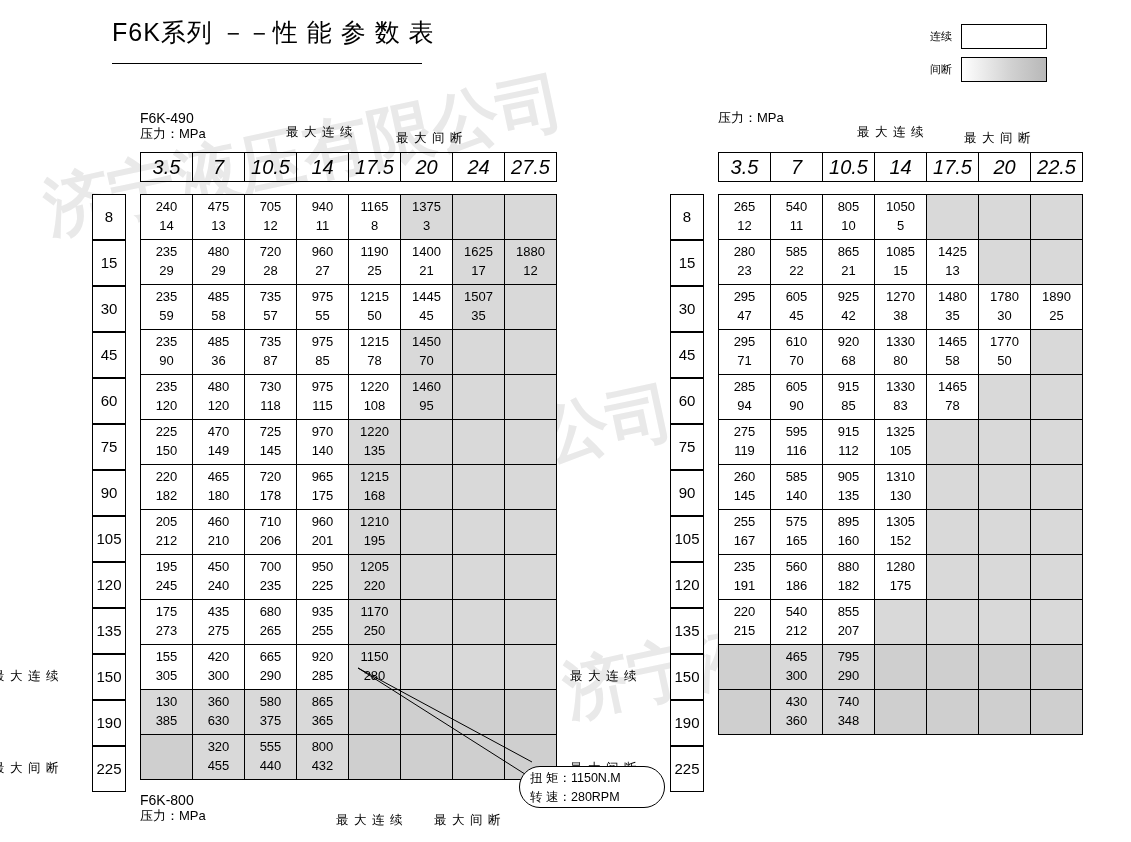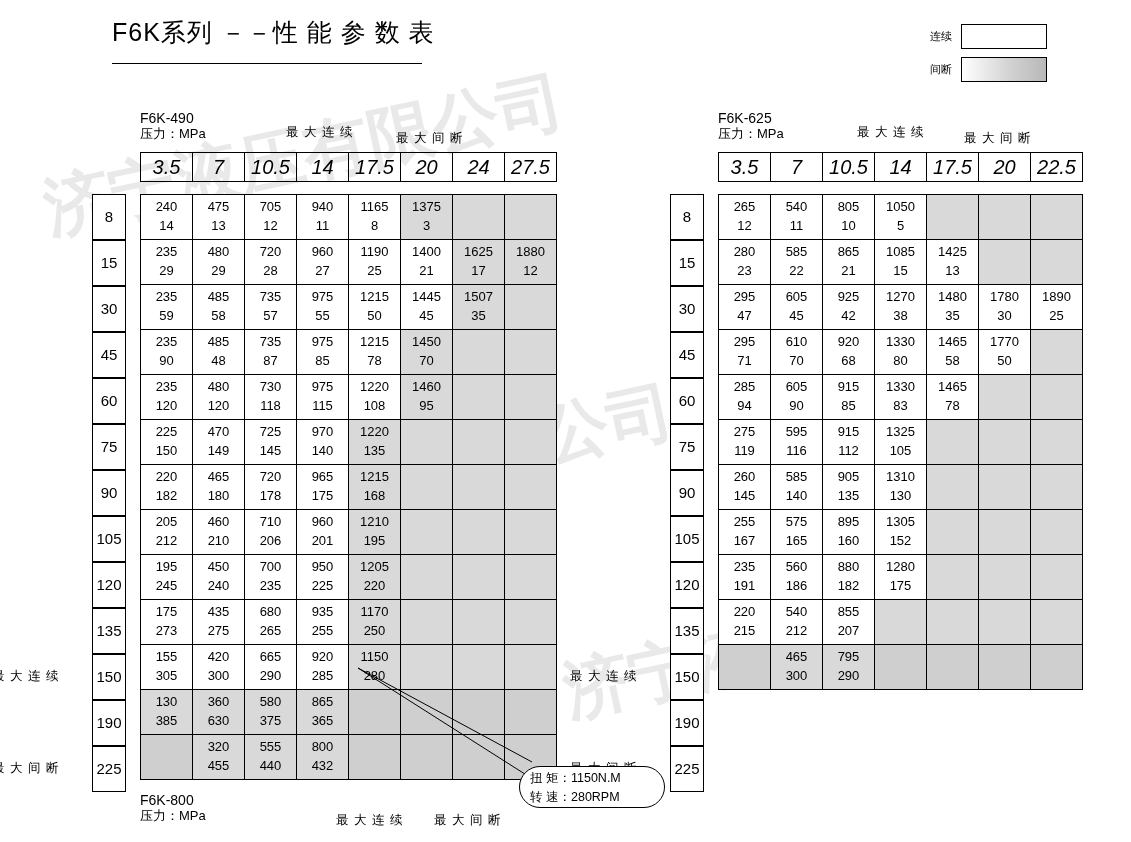--- a/index.html
+++ b/index.html
@@ -336,21 +336,21 @@
             </td>
             <td class="dcell shade"></td>
           </tr>
           <tr>
             <td class="dcell blank">
               <span class="v1">235</span>
               <span class="v2">90</span>
             </td>
             <td class="dcell blank">
               <span class="v1">485</span>
-              <span class="v2">48</span>
+              <span class="v2">36</span>
             </td>
             <td class="dcell blank">
               <span class="v1">735</span>
               <span class="v2">87</span>
             </td>
             <td class="dcell blank">
               <span class="v1">975</span>
               <span class="v2">85</span>
             </td>
             <td class="dcell blank">
@@ -581,21 +581,20 @@
             <td class="dcell shade2"></td>
             <td class="dcell shade2"></td>
             <td class="dcell shade2"></td>
             <td class="dcell shade2"></td>
           </tr>
         </tbody>
       </table>
     </div>
     <div class="tbl-block" style="left: 718px; top: 110px;">
       <div class="tbl-head">
-        <div class="model-name">F6K-625</div>
         <div class="unit-name">压力：MPa</div>
         <div class="hdr-note" style="left: 139px; top: 14px;">最 大 连 续</div>
         <div class="hdr-note" style="left: 246px; top: 20px;">最 大 间 断</div>
       </div>
       <table class="perf" style="width: 364px;">
         <colgroup>
           <col style="width: 52px;">
           <col style="width: 52px;">
           <col style="width: 52px;">
           <col style="width: 52px;">
@@ -857,20 +856,35 @@
           </tr>
           <tr>
             <td class="dcell shade2"></td>
             <td class="dcell shade">
               <span class="v1">465</span>
               <span class="v2">300</span>
             </td>
             <td class="dcell shade">
               <span class="v1">795</span>
               <span class="v2">290</span>
+            </td>
+            <td class="dcell shade2"></td>
+            <td class="dcell shade2"></td>
+            <td class="dcell shade2"></td>
+            <td class="dcell shade2"></td>
+          </tr>
+          <tr>
+            <td class="dcell shade2"></td>
+            <td class="dcell shade">
+              <span class="v1">430</span>
+              <span class="v2">360</span>
+            </td>
+            <td class="dcell shade">
+              <span class="v1">740</span>
+              <span class="v2">348</span>
             </td>
             <td class="dcell shade2"></td>
             <td class="dcell shade2"></td>
             <td class="dcell shade2"></td>
             <td class="dcell shade2"></td>
           </tr>
         </tbody>
       </table>
     </div>
   </div>

